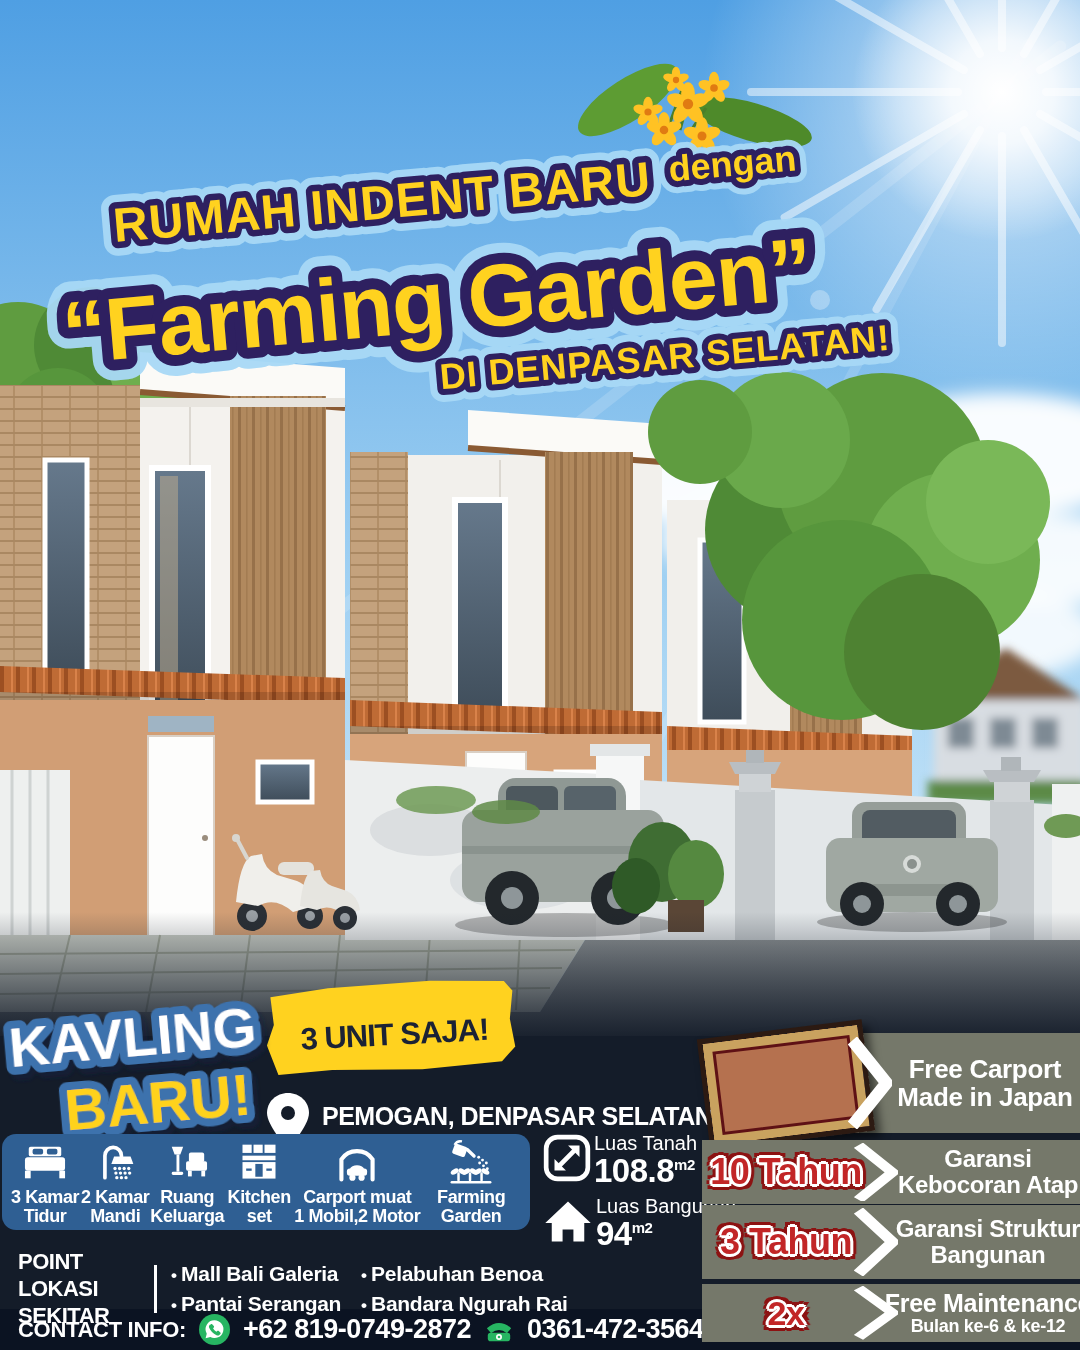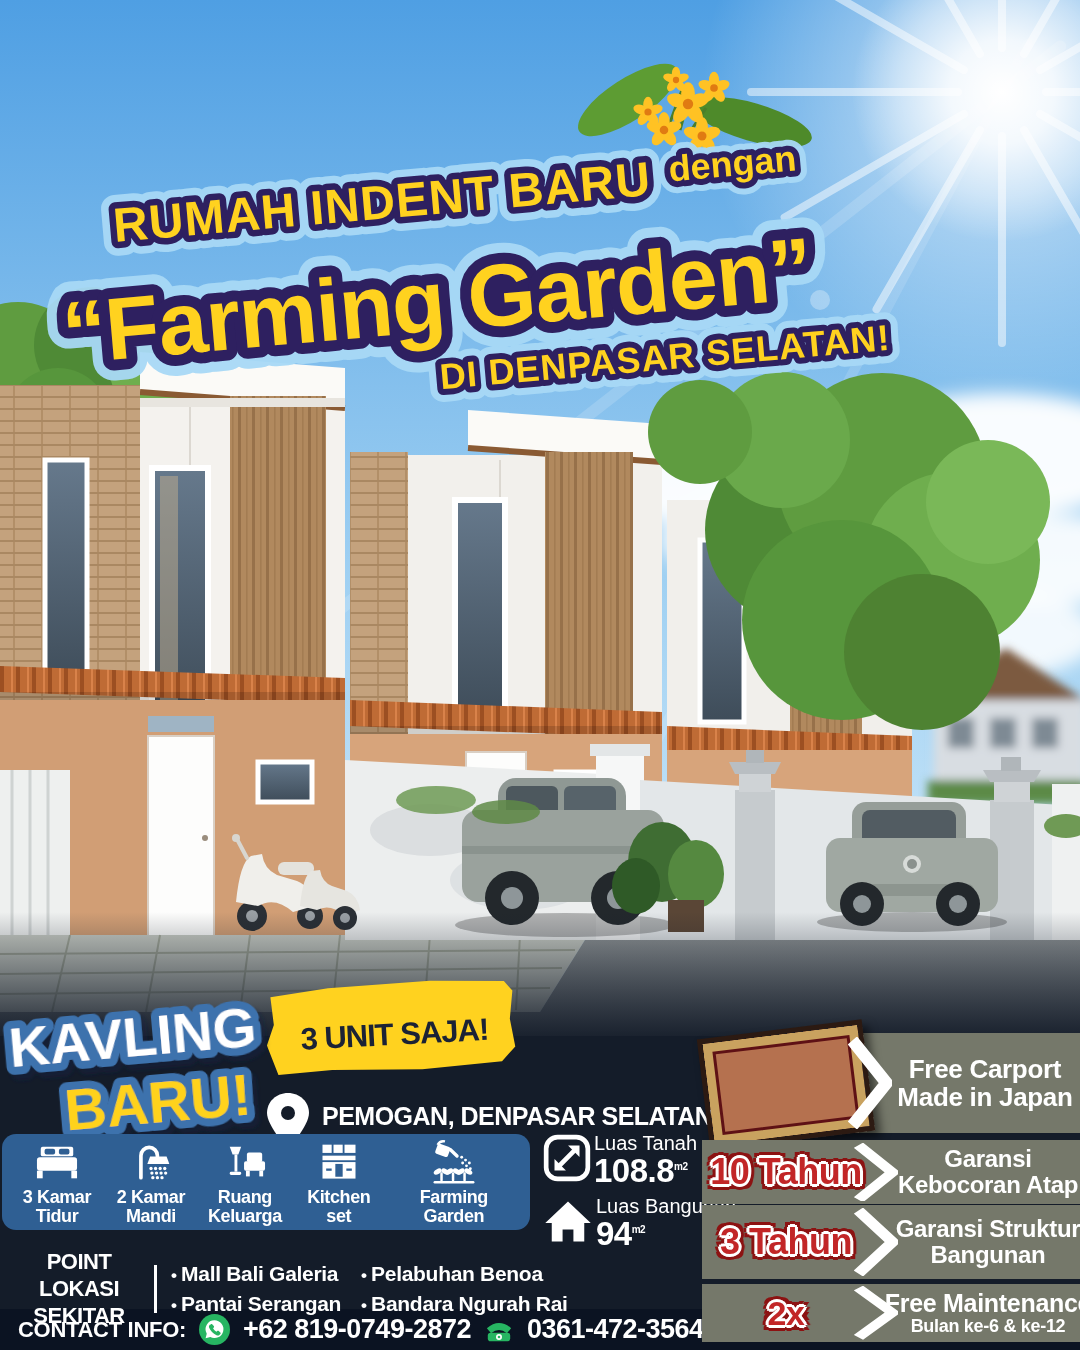--- a/index.html
+++ b/index.html
@@ -23,24 +23,24 @@
   }
   .feat{flex:1;display:flex;flex-direction:column;align-items:center;justify-content:center;color:#fff}
   .feat.wide{flex:1.45}
   .feat .fic{height:46px;display:flex;align-items:flex-end;justify-content:center}
   .feat .flab{font-size:18px;font-weight:bold;line-height:1.04;text-align:center;
     letter-spacing:-.4px;margin-top:3px;white-space:nowrap}
   
   .spec{position:absolute;left:542px;width:170px;display:flex;gap:2px;align-items:flex-start;z-index:4;color:#fff}
   .spec .slab{font-size:20px;line-height:1.05;white-space:nowrap}
   .spec .sval{font-size:33px;font-weight:800;line-height:1.05;letter-spacing:-.5px}
-  .spec sup{font-size:10px;font-weight:800}
+  .spec sup{font-size:15px;font-weight:800}
   
   .nearby{position:absolute;left:18px;top:1249px;z-index:4;display:flex;align-items:center;color:#fff}
-  .nearby .ntitle{width:122px;text-align:center;font-weight:800;font-size:22px;line-height:1.22;letter-spacing:-.5px}
+  .nearby .ntitle{width:122px;text-align:left;font-weight:800;font-size:22px;line-height:1.22;letter-spacing:-.5px}
   .nearby .ndiv{width:3px;height:48px;background:#fff;margin:0 14px}
   .nearby .ncol{width:168px;font-size:21px;font-weight:600;line-height:1.45;letter-spacing:-.3px;white-space:nowrap}
   .nearby .ncol + .ncol{margin-left:22px}
   .nearby .nitem::before{content:"• ";font-size:17px}
   
   .contact{position:absolute;left:0;top:1309px;width:1080px;height:41px;z-index:3;
     background:var(--navy-dark,#0b1322);display:flex;align-items:center;gap:13px;
     padding-left:18px;box-sizing:border-box;color:#fff}
   .contact .clab{font-size:22px;font-weight:800;letter-spacing:-.3px}
   .contact .cnum{font-size:27px;font-weight:800;letter-spacing:-.5px}
@@ -455,20 +455,33 @@
           <rect x="20" y="25" width="8" height="14" fill="#2f5f93"></rect>
           <rect x="10" y="30" width="6" height="2.5" fill="#2f5f93"></rect>
             <rect x="32" y="30" width="6" height="2.5" fill="#2f5f93"></rect>
         </svg>
       </div>
       <div class="flab"><span>Kitchen</span><br>
         <span>set</span></div>
     </div>
     <div class="feat wide">
       <div class="fic">
+        <svg width="46" height="44" viewBox="0 0 48 48">
+          <path d="M7 42V20C15 8 33 8 41 20v22" fill="none" stroke="#fff" stroke-width="4.5" stroke-linecap="round"></path>
+          <path d="M16 31c2-6 14-6 16 0z" fill="#fff"></path>
+          <rect x="13" y="30" width="22" height="8" rx="3" fill="#fff"></rect>
+          <circle cx="19" cy="40" r="3.4" fill="#fff"></circle>
+            <circle cx="29" cy="40" r="3.4" fill="#fff"></circle>
+        </svg>
+      </div>
+      <div class="flab"><span>Carport muat</span><br>
+        <span>1 Mobil,2 Motor</span></div>
+    </div>
+    <div class="feat wide">
+      <div class="fic">
         <svg width="48" height="46" viewBox="0 0 50 46" fill="#fff">
           <g transform="rotate(20 15 12)">
             <rect x="6" y="6" width="14" height="11" rx="2"></rect>
             <path d="M20 8l9 4" stroke="#fff" stroke-width="3.5" stroke-linecap="round"></path>
             <path d="M6 8a7 7 0 0 1 6-6" fill="none" stroke="#fff" stroke-width="2.5"></path>
           </g>
           <circle cx="33" cy="18" r="1.5"></circle>
             <circle cx="37" cy="21" r="1.5"></circle>
             <circle cx="41" cy="24" r="1.5"></circle>
           <circle cx="34" cy="24" r="1.5"></circle>

